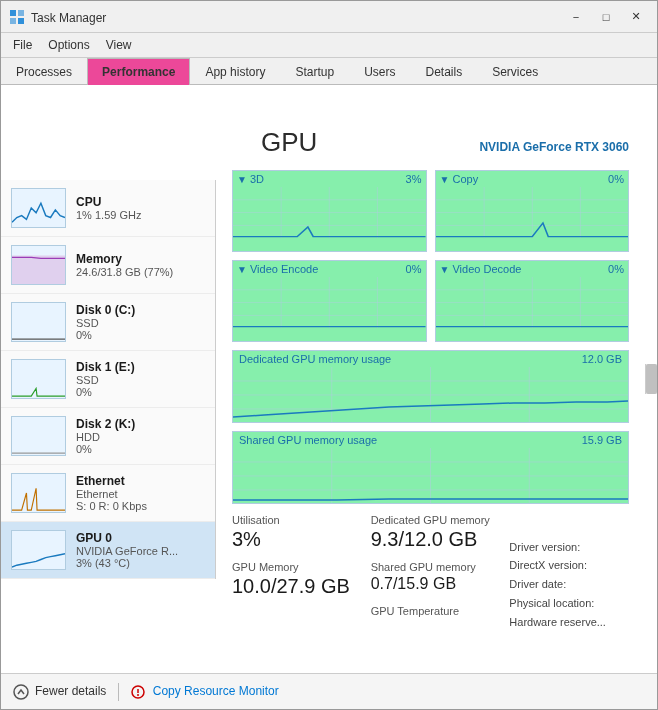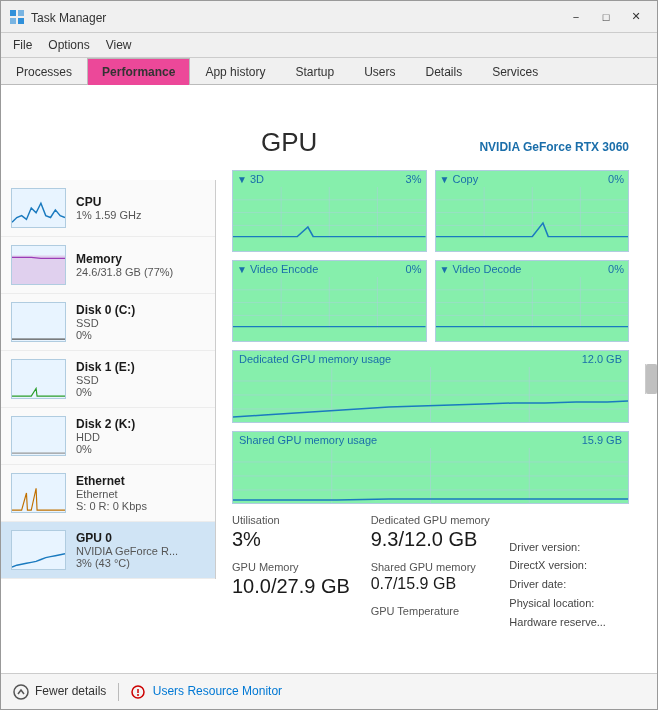--- a/index.html
+++ b/index.html
@@ -554,16 +554,16 @@
       </svg>
       <span>Fewer details</span>
     </button>
     <div class="divider-v"></div>
     <button class="link-btn">
       <svg width="14" height="14" viewBox="0 0 14 14" style="display:inline;vertical-align:middle;margin-right:4px;">
         <circle cx="7" cy="7" r="6" fill="none" stroke="#c00" stroke-width="1.5"></circle>
         <line x1="7" y1="4" x2="7" y2="8" stroke="#c00" stroke-width="1.5"></line>
         <circle cx="7" cy="10" r="1" fill="#c00"></circle>
       </svg>
-      <span>Users Resource Monitor</span>
+      <span>Copy Resource Monitor</span>
     </button>
   </div>
 </div>
 
 </body></html>

